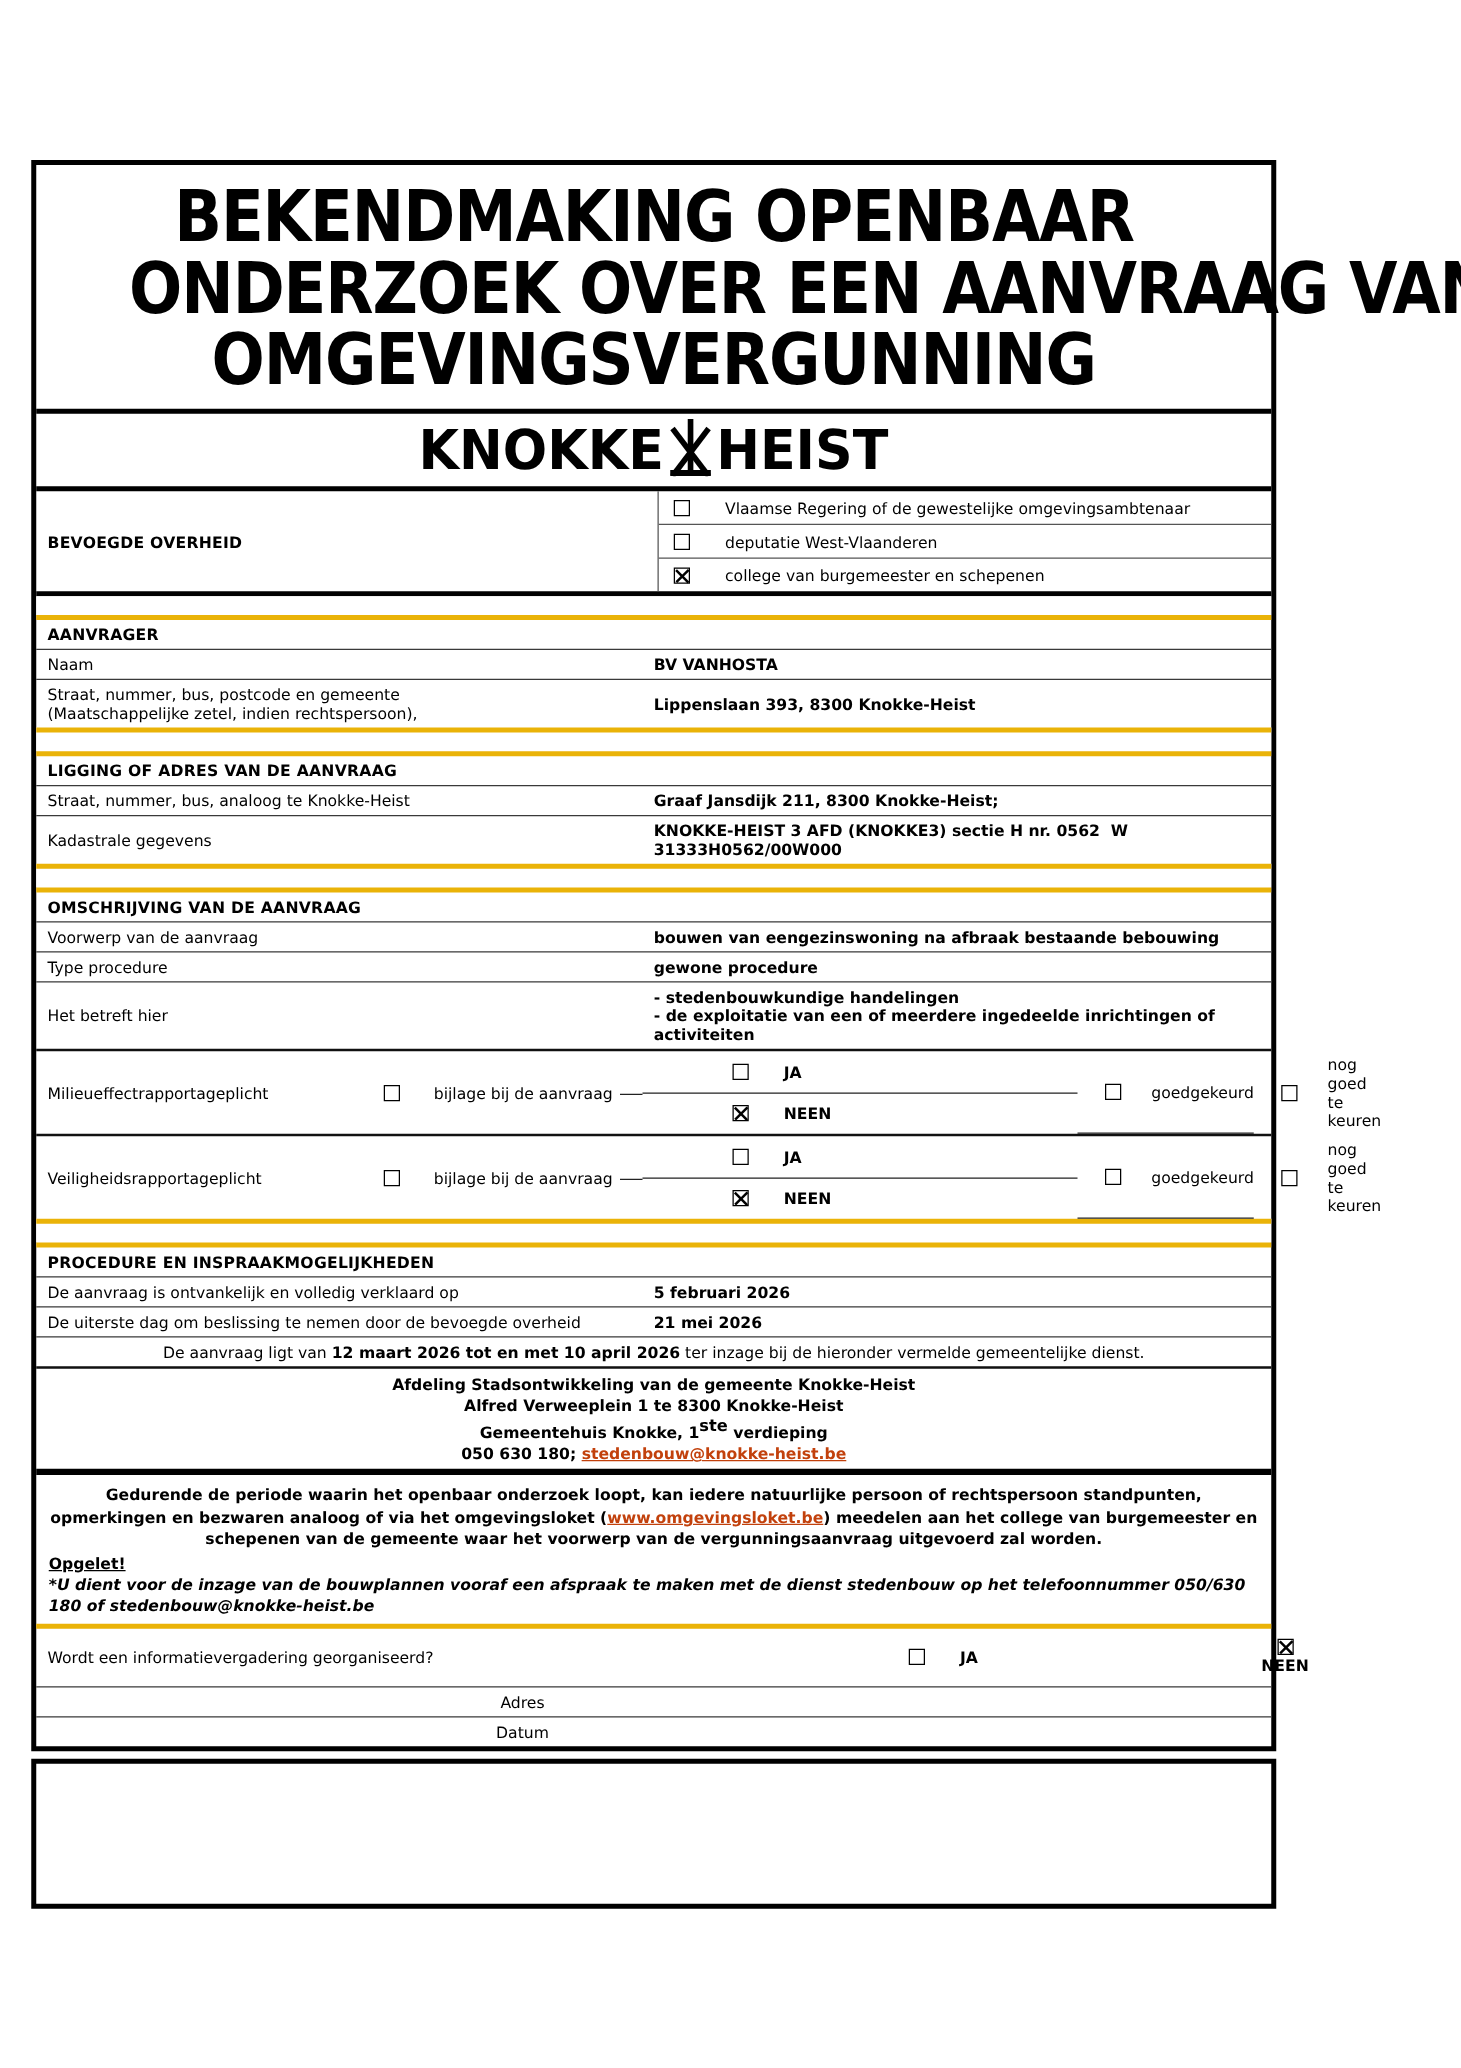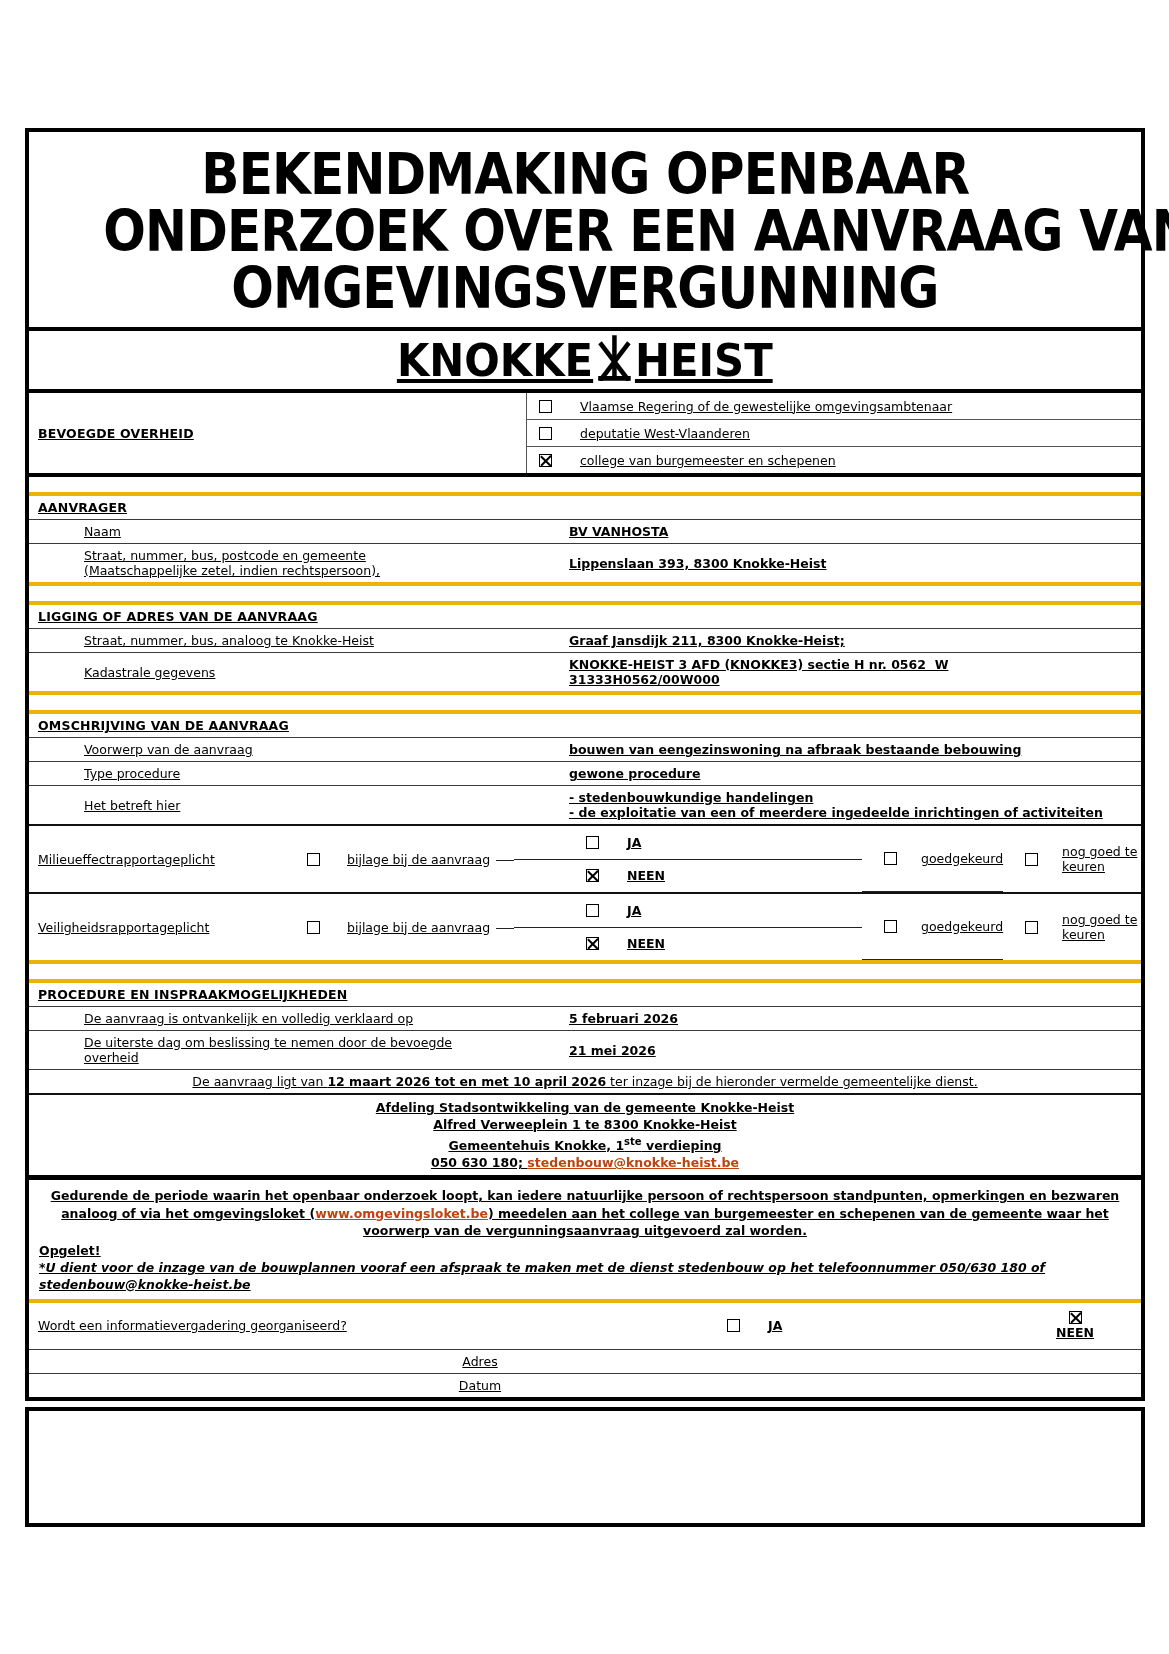--- a/index.html
+++ b/index.html
@@ -1,34 +1,34 @@
 <!DOCTYPE html>
 <html><head>
 <meta charset="utf-8">
 <style>
   html,body{margin:0;padding:0;}
   body{
     width:1169px;height:1654px;background:#ffffff;color:#000;
     font-family:"DejaVu Sans", sans-serif;font-size:12.5px;
     overflow:hidden;position:relative;
   }
-  .form-wrap{position:absolute;left:25px;top:128px;width:1120px;text-decoration:underline;}
+  .form-wrap{position:absolute;left:25px;top:128px;width:996px;}
   .boxA{border:4px solid #000;background:#fff;}
   .boxB{border:4px solid #000;background:#fff;height:112px;margin-top:6px;}
 
   
   .bt-thin{border-top:1px solid #3a3a3a;}
   .bt-2{border-top:2px solid #111;}
   .bt-thick{border-top:4px solid #eab308;}
   .spacer{height:15px;background:#fff;}
   .prewrap{white-space:pre-wrap;}
 
   .hdr-row{padding:4px 9px;font-weight:bold;letter-spacing:.2px;}
   .row{display:grid;grid-template-columns:485px 1fr;align-items:center;}
-  .row .cell{padding:4px 9px;margin-left:46px;}
+  .row .cell{padding:4px 9px;}
   .val{font-weight:bold;}
 
   
   .title-box{padding:14px 0 10px 0;text-align:center;border-bottom:4px solid #000;}
   .title-line{font-size:57px;font-weight:800;line-height:57px;letter-spacing:-1px;white-space:nowrap;}
   .condense{display:inline-block;transform:scaleX(.88);transform-origin:50% 50%;}
 
   
   .logo-row{height:58px;display:flex;align-items:center;justify-content:center;border-bottom:4px solid #000;}
   .logo-text{font-size:44px;font-weight:800;letter-spacing:0px;display:inline-flex;align-items:center;transform:scaleX(.95);}
@@ -62,21 +62,21 @@
   .rapp-right{display:flex;flex-direction:row;}
   .rapp-right .half{padding-left:22px;}
   .rapp-right .half.top{border-bottom:1px solid #222;}
   .rapp-right .lbl{margin-left:24px;}
   .rapp-right .half.bot .lbl{}
 
   
   .center-row{text-align:center;padding:4px 9px;}
   .dienst{padding:4px 9px;text-align:center;font-weight:bold;line-height:17px;}
   a.link{color:#c2410c;font-weight:bold;text-decoration:underline;}
-  sup{font-size:10px;}
+  sup{font-size:13px;}
 
   
   .inspraak{padding:7px 10px 6px 10px;}
   .inspraak .para{font-weight:bold;text-align:center;line-height:17.5px;}
   .opgelet{font-weight:bold;text-decoration:underline;margin-top:3px;}
   .note{font-weight:bold;font-style:italic;line-height:17px;margin-top:1px;}
 
   
   .vergadering{display:grid;grid-template-columns:690px 290px 1fr;min-height:46px;align-items:center;}
   .verg-q{padding-left:9px;}

